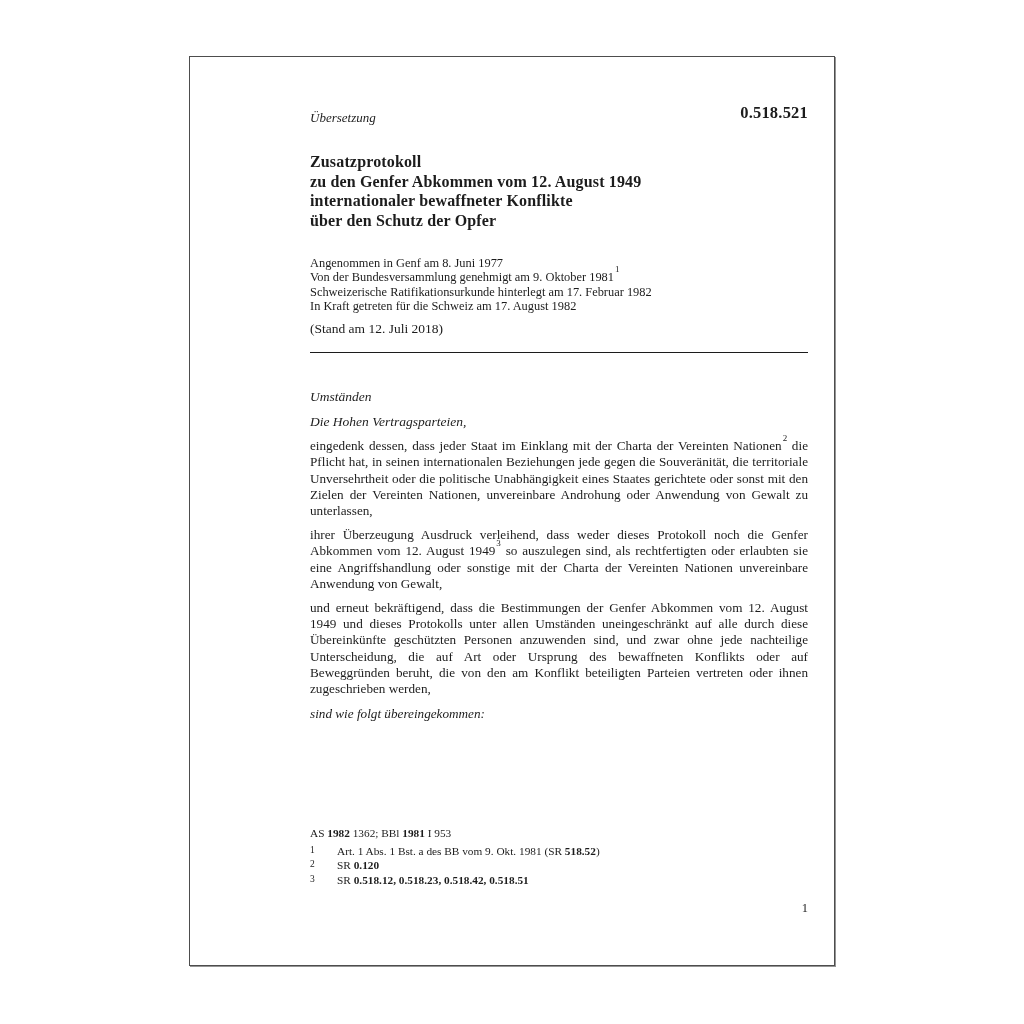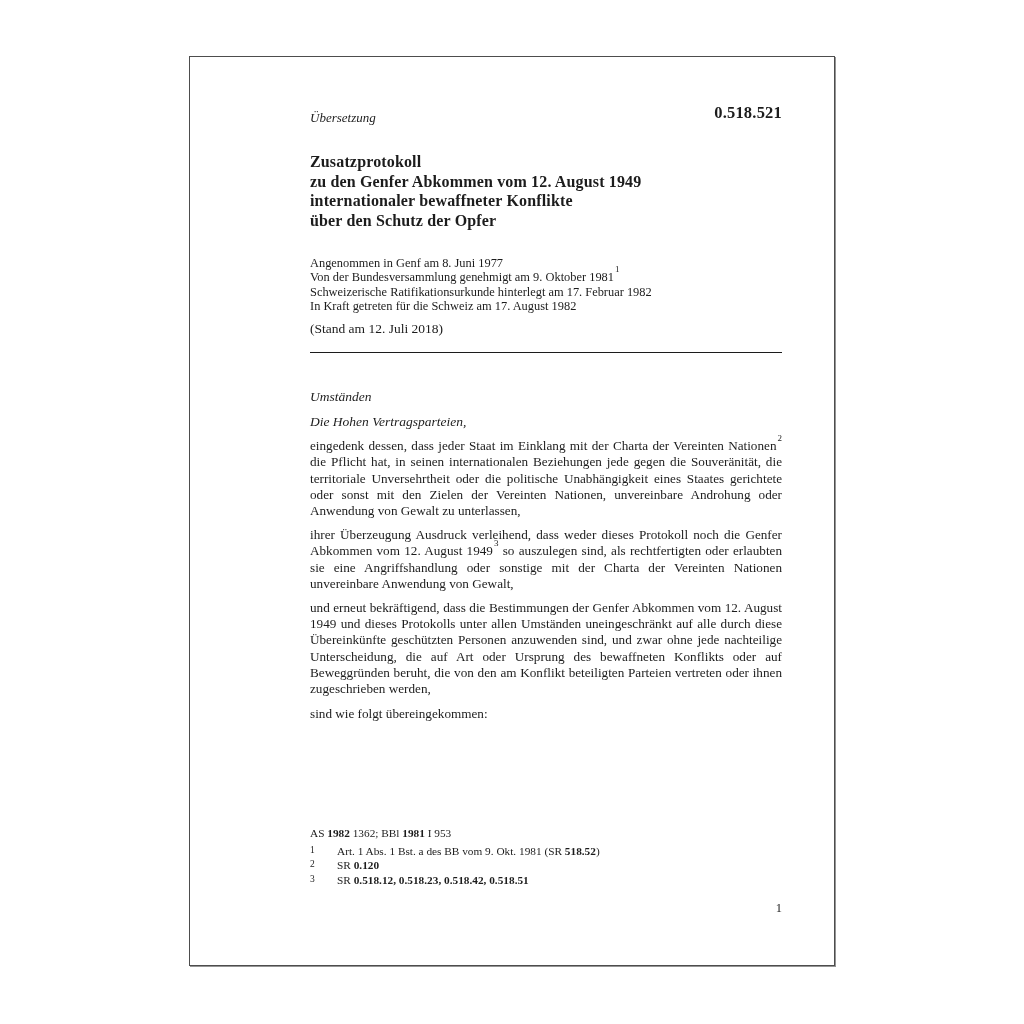--- a/index.html
+++ b/index.html
@@ -5,37 +5,37 @@
   html,body{margin:0;padding:0}
   body{
     width:1024px;height:1024px;background:#ffffff;
     font-family:"Liberation Serif","DejaVu Serif",serif;
     color:#1c1c1c;-webkit-font-smoothing:antialiased;
   }
   .sheet{
     box-sizing:border-box;width:646px;height:910px;
     margin:56px auto 0;background:#fff;
     border:1px solid #4d4d4d;box-shadow:1px 1px 0 rgba(60,60,60,.55);
-    padding:46px 52px 49px 120px;
+    padding:46px 26px 49px 120px;
     display:flex;flex-direction:column;
   }
   .header-row{display:flex;justify-content:space-between;align-items:flex-start}
   .translation{font-style:italic;font-size:13px;margin-top:7px}
   .doc-number{font-weight:bold;font-size:16.5px;letter-spacing:.2px}
   .title{font-size:16px;font-weight:bold;line-height:19.5px;margin:26px 0 0;letter-spacing:.15px}
   .title-line{display:block}
   .subtitle{font-weight:bold;font-size:14px;margin-top:10px}
   .adoption{font-size:12.4px;line-height:14.3px;margin-top:26px}
   .stand{font-size:13.5px;margin-top:8px}
   .rule{border:none;border-top:1.7px solid #1c1c1c;margin:15px 0 0;width:100%}
   .preamble-heading{font-style:italic;font-size:13.5px;margin-top:36px}
   .parties{font-style:italic;font-size:13.5px;margin-top:9px}
   .body-p{font-size:13.2px;line-height:16.2px;text-align:justify;margin:8px 0 0;hyphens:auto}
   .body-p.first{margin-top:9px}
-  .closing{font-size:13.2px;text-align:left;margin-top:9px}
+  .closing{font-style:italic;font-size:13.2px;text-align:left;margin-top:9px}
   sup.fnm{font-size:9px;line-height:0;position:relative;top:-4px;margin-left:1px}
   .footnotes{margin-top:auto;font-size:11.3px;line-height:13.4px}
   .fn-source{margin-bottom:4px}
   .fn-item{display:flex;margin-top:1px}
   .fn-num{flex:0 0 27px;font-size:9.5px;position:relative;top:-1px}
   .fn-text{flex:1}
   b{font-weight:bold}
   .page-number{text-align:right;font-size:12.5px;margin-top:14px}
 </style>
 </head>

